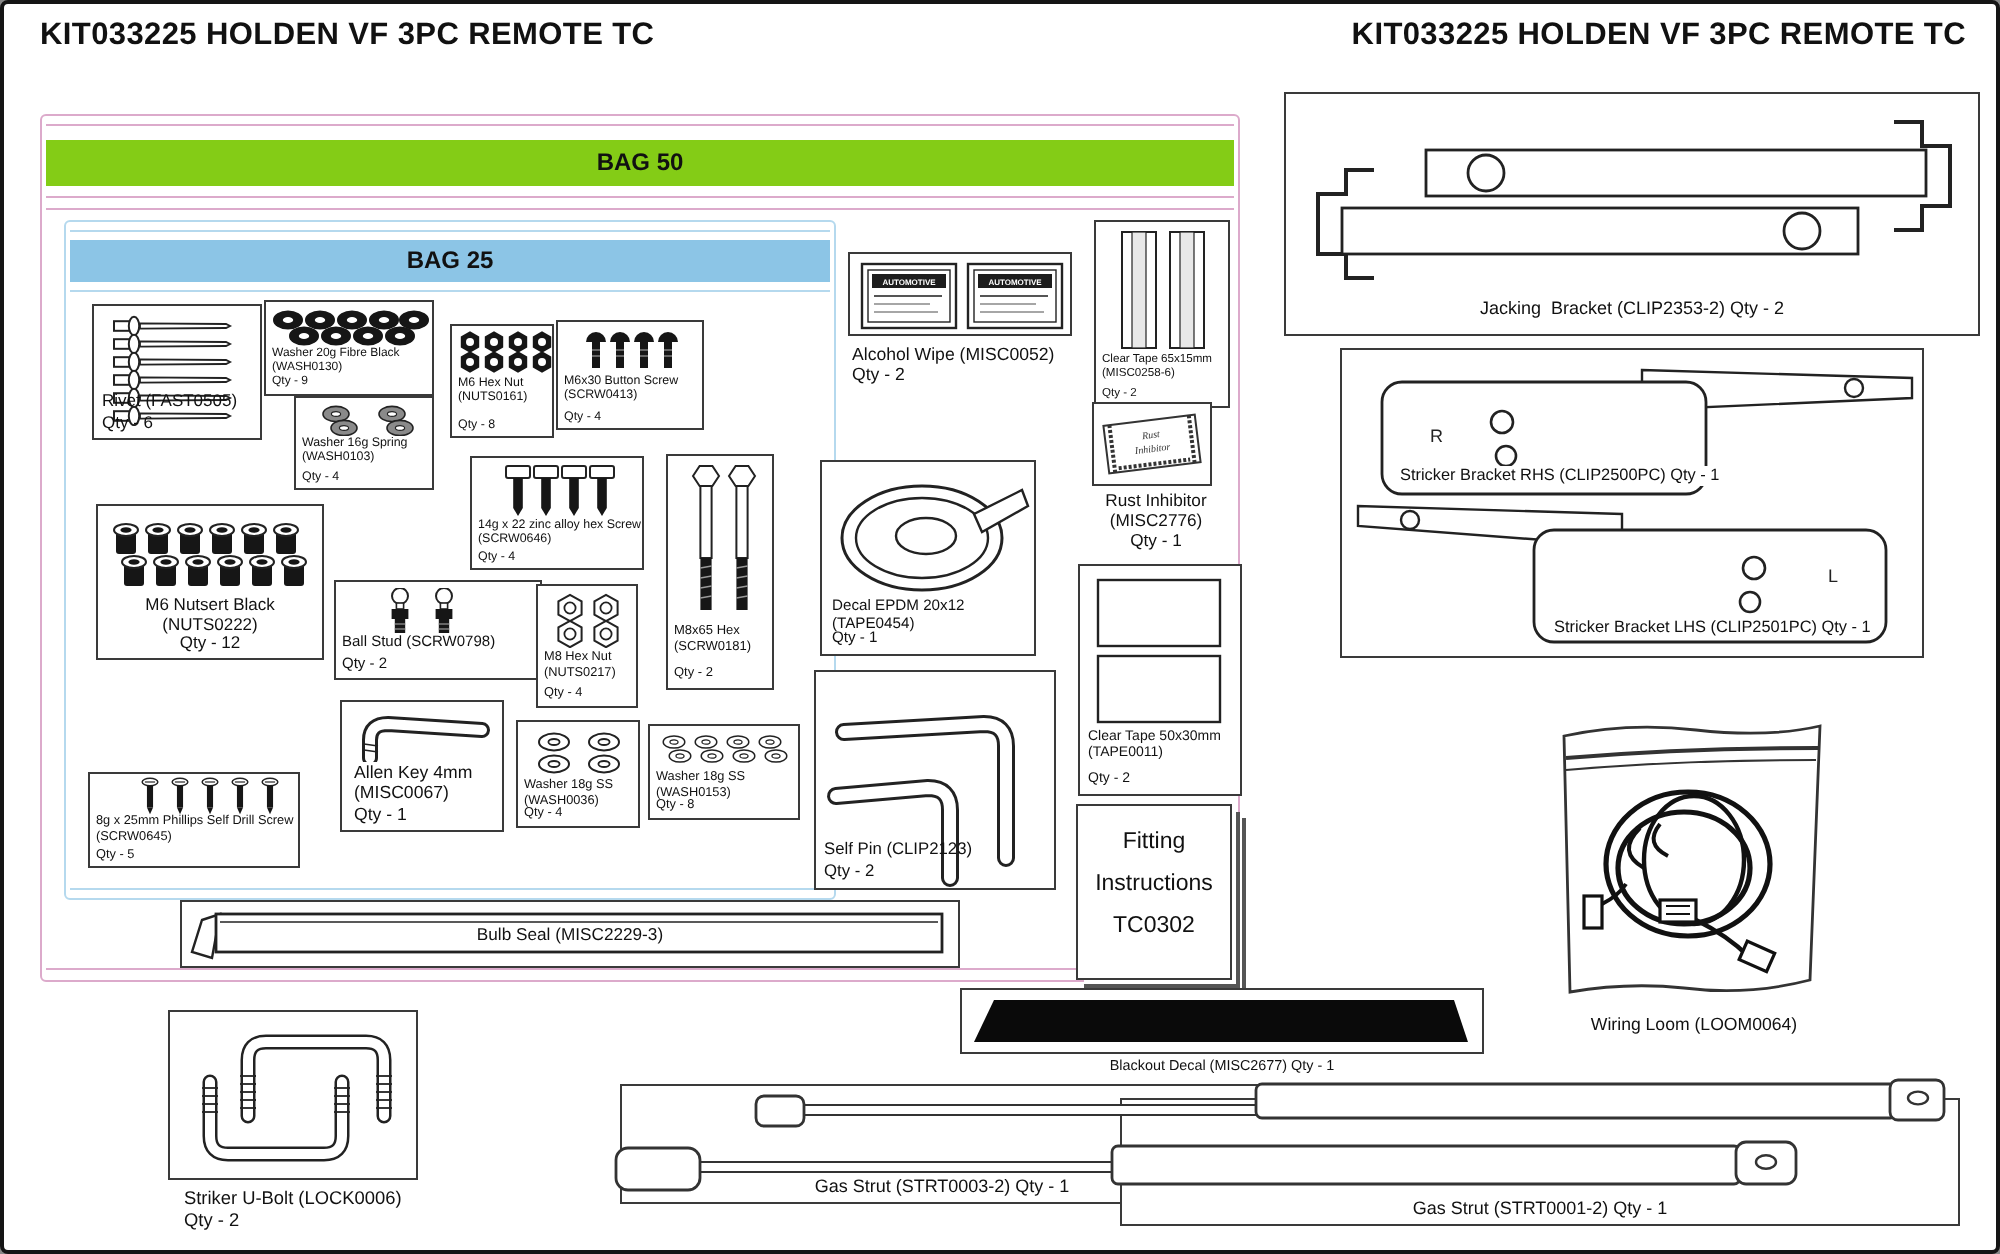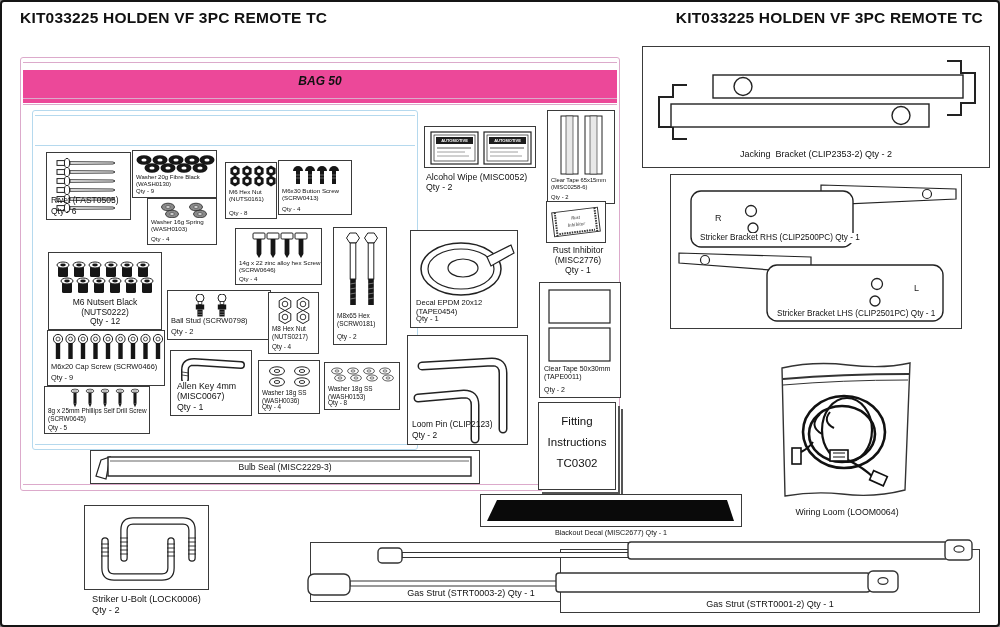--- a/index.html
+++ b/index.html
@@ -6,21 +6,21 @@
   .page{position:relative;width:1000px;height:627px;background:#fff;border:2px solid #151515;
         border-radius:4px;box-sizing:border-box;overflow:hidden;
         font-family:"Liberation Sans",sans-serif;color:#111;}
   .title{position:absolute;top:7px;font-weight:bold;font-size:15.5px;letter-spacing:.2px;white-space:nowrap;}
   .bag{position:absolute;box-sizing:border-box;}
   .bag50{left:18px;top:55px;width:600px;height:434px;border:1px solid #dcaacb;border-radius:3px;}
   .bag25{left:30px;top:108px;width:386px;height:340px;border:1px solid #b5d9ee;border-radius:3px;}
   .bagline{position:absolute;left:2px;right:2px;height:1px;}
   .p50{background:#dcaacb;} .p25{background:#b5d9ee;}
   .band{position:absolute;left:2px;right:2px;text-align:center;font-weight:bold;font-size:12px;}
-  .band50{top:12px;height:33px;line-height:23px;background:#ec4899;font-style:italic;}
+  .band50{top:12px;height:23px;line-height:23px;background:#84cc16;}
   .band25{top:9px;height:21px;line-height:21px;background:#8cc5e6;}
   .pbox{position:absolute;background:#fff;border:1px solid #3a3a3a;box-sizing:border-box;}
   .lbl{position:absolute;font-size:8.5px;line-height:1.18;color:#111;}
   .art{position:absolute;}
   svg{display:block;}
   .ctr{text-align:center;}
   .fit{box-shadow:3px 3px 0 -1px #fff,4px 4px 0 #555,6px 6px 0 -1px #fff,7px 7px 0 #555;}
 </style>
 </head>
 <body>
@@ -107,20 +107,21 @@
   <div class="bag bag50">
     <div class="bagline p50" style="top:4px"></div>
     <div class="band band50">BAG 50</div>
     <div class="bagline p50" style="top:40px"></div>
     <div class="bagline p50" style="top:46px"></div>
     <div class="bagline p50" style="bottom:5px"></div>
   </div>
 
   <div class="bag bag25">
     <div class="bagline p25" style="top:4px"></div>
+    <div class="band band25">BAG 25</div>
     <div class="bagline p25" style="top:34px"></div>
     <div class="bagline p25" style="bottom:4px"></div>
   </div>
 
   <div class="pbox" style="left:44px;top:150px;width:85px;height:68px">
     <svg class="art" style="left:2px;top:4px" width="80" height="56">
       <use href="#sh-rivet" transform="translate(8,6)"></use>
         <use href="#sh-rivet" transform="translate(8,15)"></use>
       <use href="#sh-rivet" transform="translate(8,24)"></use>
         <use href="#sh-rivet" transform="translate(8,33)"></use>
@@ -236,35 +237,20 @@
     <svg class="art" style="left:4px;top:3px" width="42" height="28">
       <use href="#sh-hexnut" transform="translate(12,8)"></use>
         <use href="#sh-hexnut" transform="translate(30,8)"></use>
       <use href="#sh-hexnut" transform="translate(12,21)"></use>
         <use href="#sh-hexnut" transform="translate(30,21)"></use>
     </svg>
     <div class="lbl" style="left:3px;top:32px;font-size:6.4px">M8 Hex Nut (NUTS0217)</div>
     <div class="lbl" style="left:3px;bottom:2px;font-size:6.4px">Qty - 4</div>
   </div>
 
-  <div class="pbox" style="left:45px;top:328px;width:118px;height:56px">
-    <svg class="art" style="left:2px;top:2px" width="114" height="28">
-      <use href="#sh-capscrew" transform="translate(8,6)"></use>
-        <use href="#sh-capscrew" transform="translate(20.5,6)"></use>
-        <use href="#sh-capscrew" transform="translate(33,6)"></use>
-        <use href="#sh-capscrew" transform="translate(45.5,6)"></use>
-        <use href="#sh-capscrew" transform="translate(58,6)"></use>
-        <use href="#sh-capscrew" transform="translate(70.5,6)"></use>
-        <use href="#sh-capscrew" transform="translate(83,6)"></use>
-        <use href="#sh-capscrew" transform="translate(95.5,6)"></use>
-        <use href="#sh-capscrew" transform="translate(108,6)"></use>
-    </svg>
-    <div class="lbl" style="left:3px;top:32px;font-size:7.4px">M6x20 Cap Screw (SCRW0466)</div>
-    <div class="lbl" style="left:3px;bottom:2px;font-size:7.4px">Qty - 9</div>
-  </div>
 
   <div class="pbox" style="left:42px;top:384px;width:106px;height:48px">
     <svg class="art" style="left:22px;top:1px" width="76" height="20">
       <use href="#sh-drillscrew" transform="translate(8,3) scale(0.85)"></use>
         <use href="#sh-drillscrew" transform="translate(23,3) scale(0.85)"></use>
         <use href="#sh-drillscrew" transform="translate(38,3) scale(0.85)"></use>
         <use href="#sh-drillscrew" transform="translate(53,3) scale(0.85)"></use>
         <use href="#sh-drillscrew" transform="translate(68,3) scale(0.85)"></use>
     </svg>
     <div class="lbl" style="left:3px;top:20px;font-size:6.4px">8g x 25mm Phillips Self Drill Screw (SCRW0645)</div>
@@ -371,21 +357,21 @@
     <div class="lbl" style="left:5px;bottom:3px;font-size:7.6px">Qty - 1</div>
   </div>
 
   <div class="pbox" style="left:405px;top:333px;width:121px;height:110px">
     <svg class="art" style="left:0;top:0" width="121" height="110">
       <path d="M14,30 L84,26 Q95,26 95,37 L95,93" fill="none" stroke="#222" stroke-width="9" stroke-linecap="round" stroke-linejoin="round"></path>
       <path d="M14,30 L84,26 Q95,26 95,37 L95,93" fill="none" stroke="#fff" stroke-width="6" stroke-linecap="round" stroke-linejoin="round"></path>
       <path d="M10,62 L56,58 Q67,58 67,69 L67,103" fill="none" stroke="#222" stroke-width="9" stroke-linecap="round" stroke-linejoin="round"></path>
       <path d="M10,62 L56,58 Q67,58 67,69 L67,103" fill="none" stroke="#fff" stroke-width="6" stroke-linecap="round" stroke-linejoin="round"></path>
     </svg>
-    <div class="lbl" style="left:4px;bottom:14px;font-size:8.4px">Loom Pin (CLIP2123)</div>
+    <div class="lbl" style="left:4px;bottom:14px;font-size:8.4px">Self Pin (CLIP2123)</div>
     <div class="lbl" style="left:4px;bottom:3px;font-size:8.4px">Qty - 2</div>
   </div>
 
   <div class="pbox" style="left:537px;top:280px;width:82px;height:116px">
     <svg class="art" style="left:7px;top:5px" width="66" height="74">
       <rect x="2" y="2" width="61" height="33" fill="#fff" stroke="#222" stroke-width="1.2"></rect>
       <rect x="2" y="40" width="61" height="33" fill="#fff" stroke="#222" stroke-width="1.2"></rect>
     </svg>
     <div class="lbl" style="left:4px;top:82px;font-size:7px">Clear Tape 50x30mm (TAPE0011)</div>
     <div class="lbl" style="left:4px;bottom:3px;font-size:7px">Qty - 2</div>

